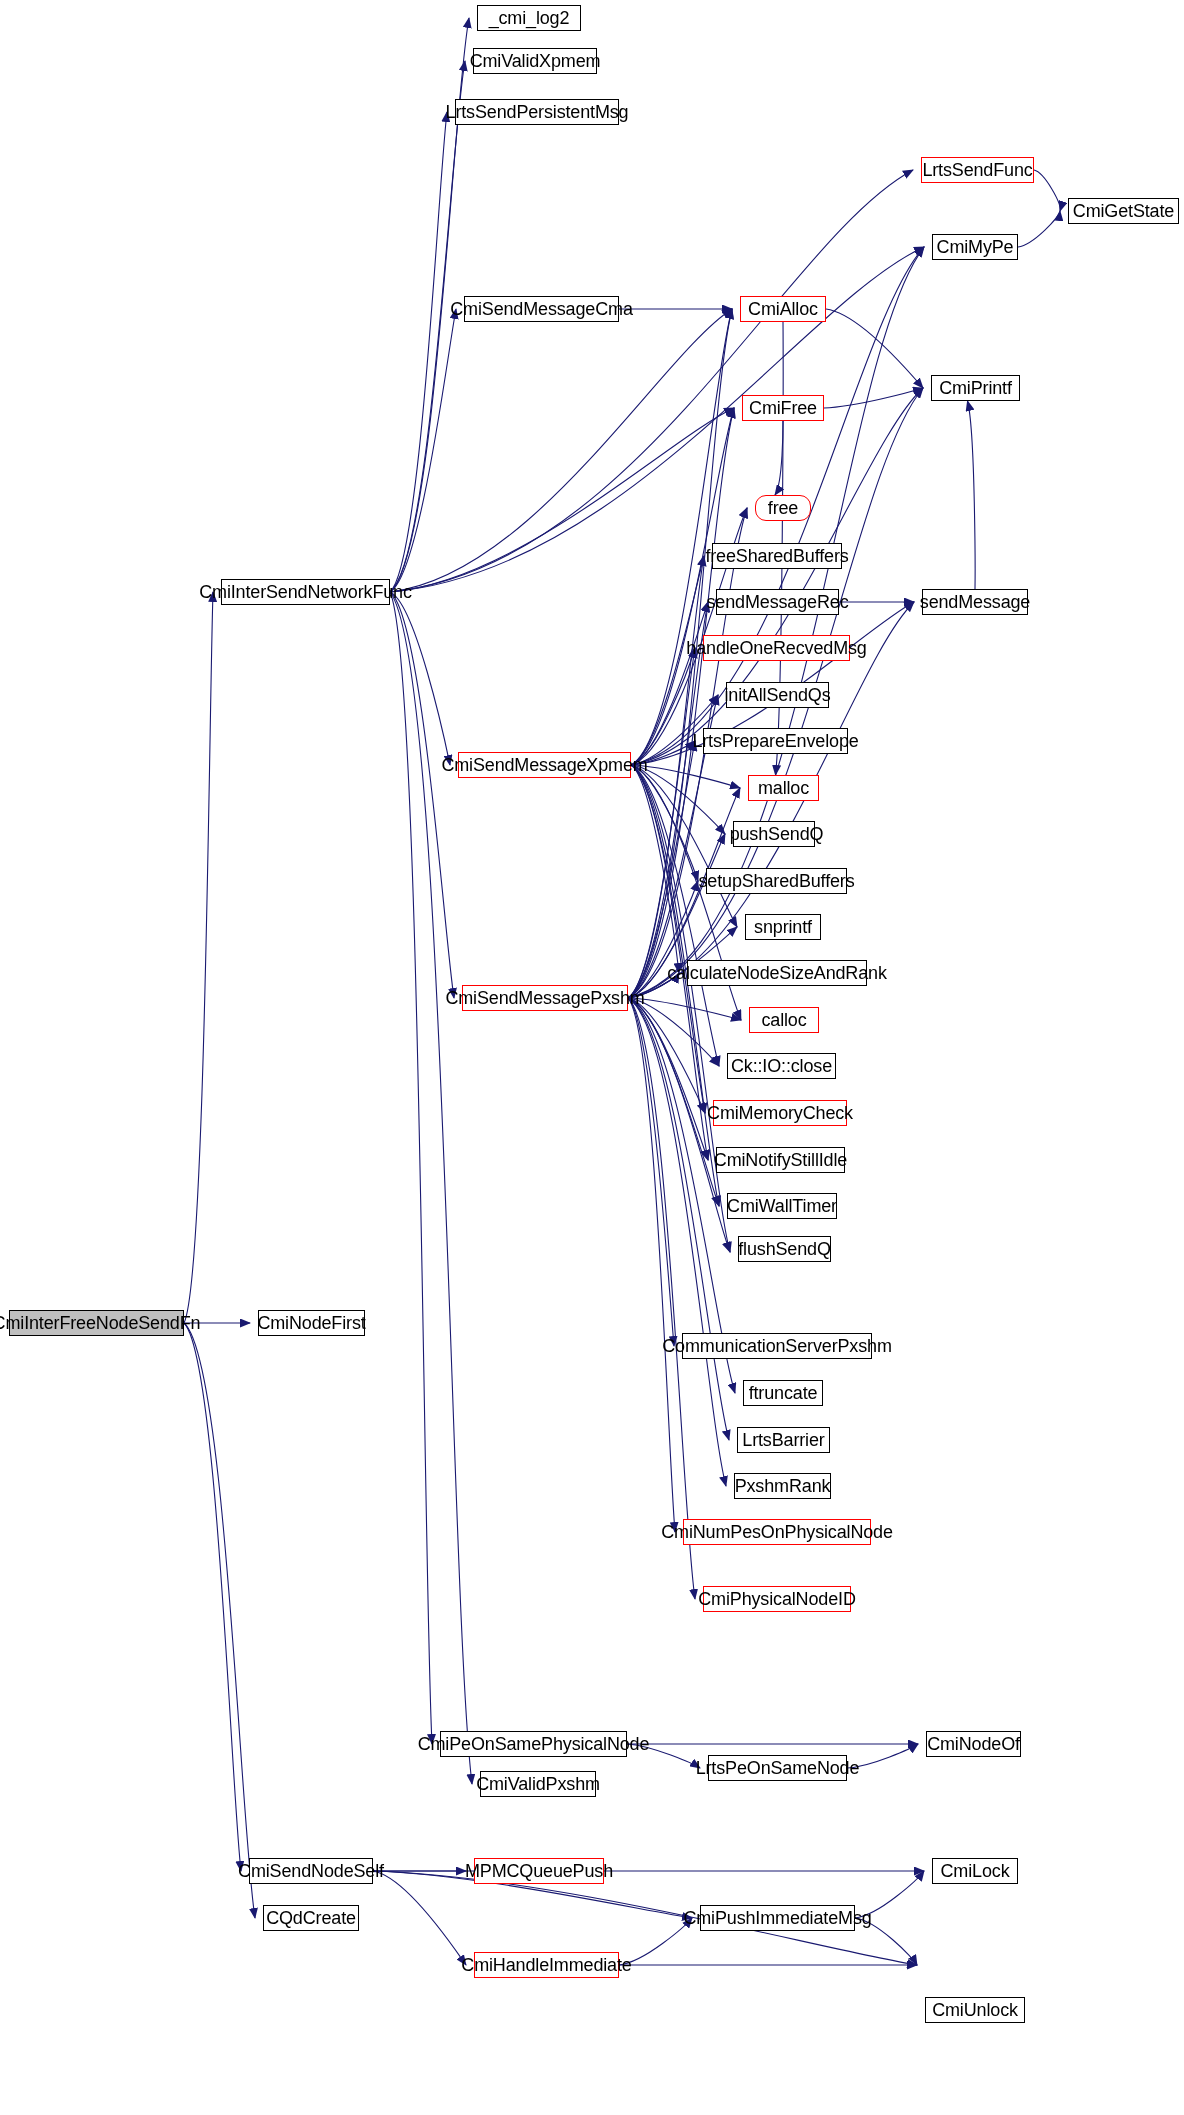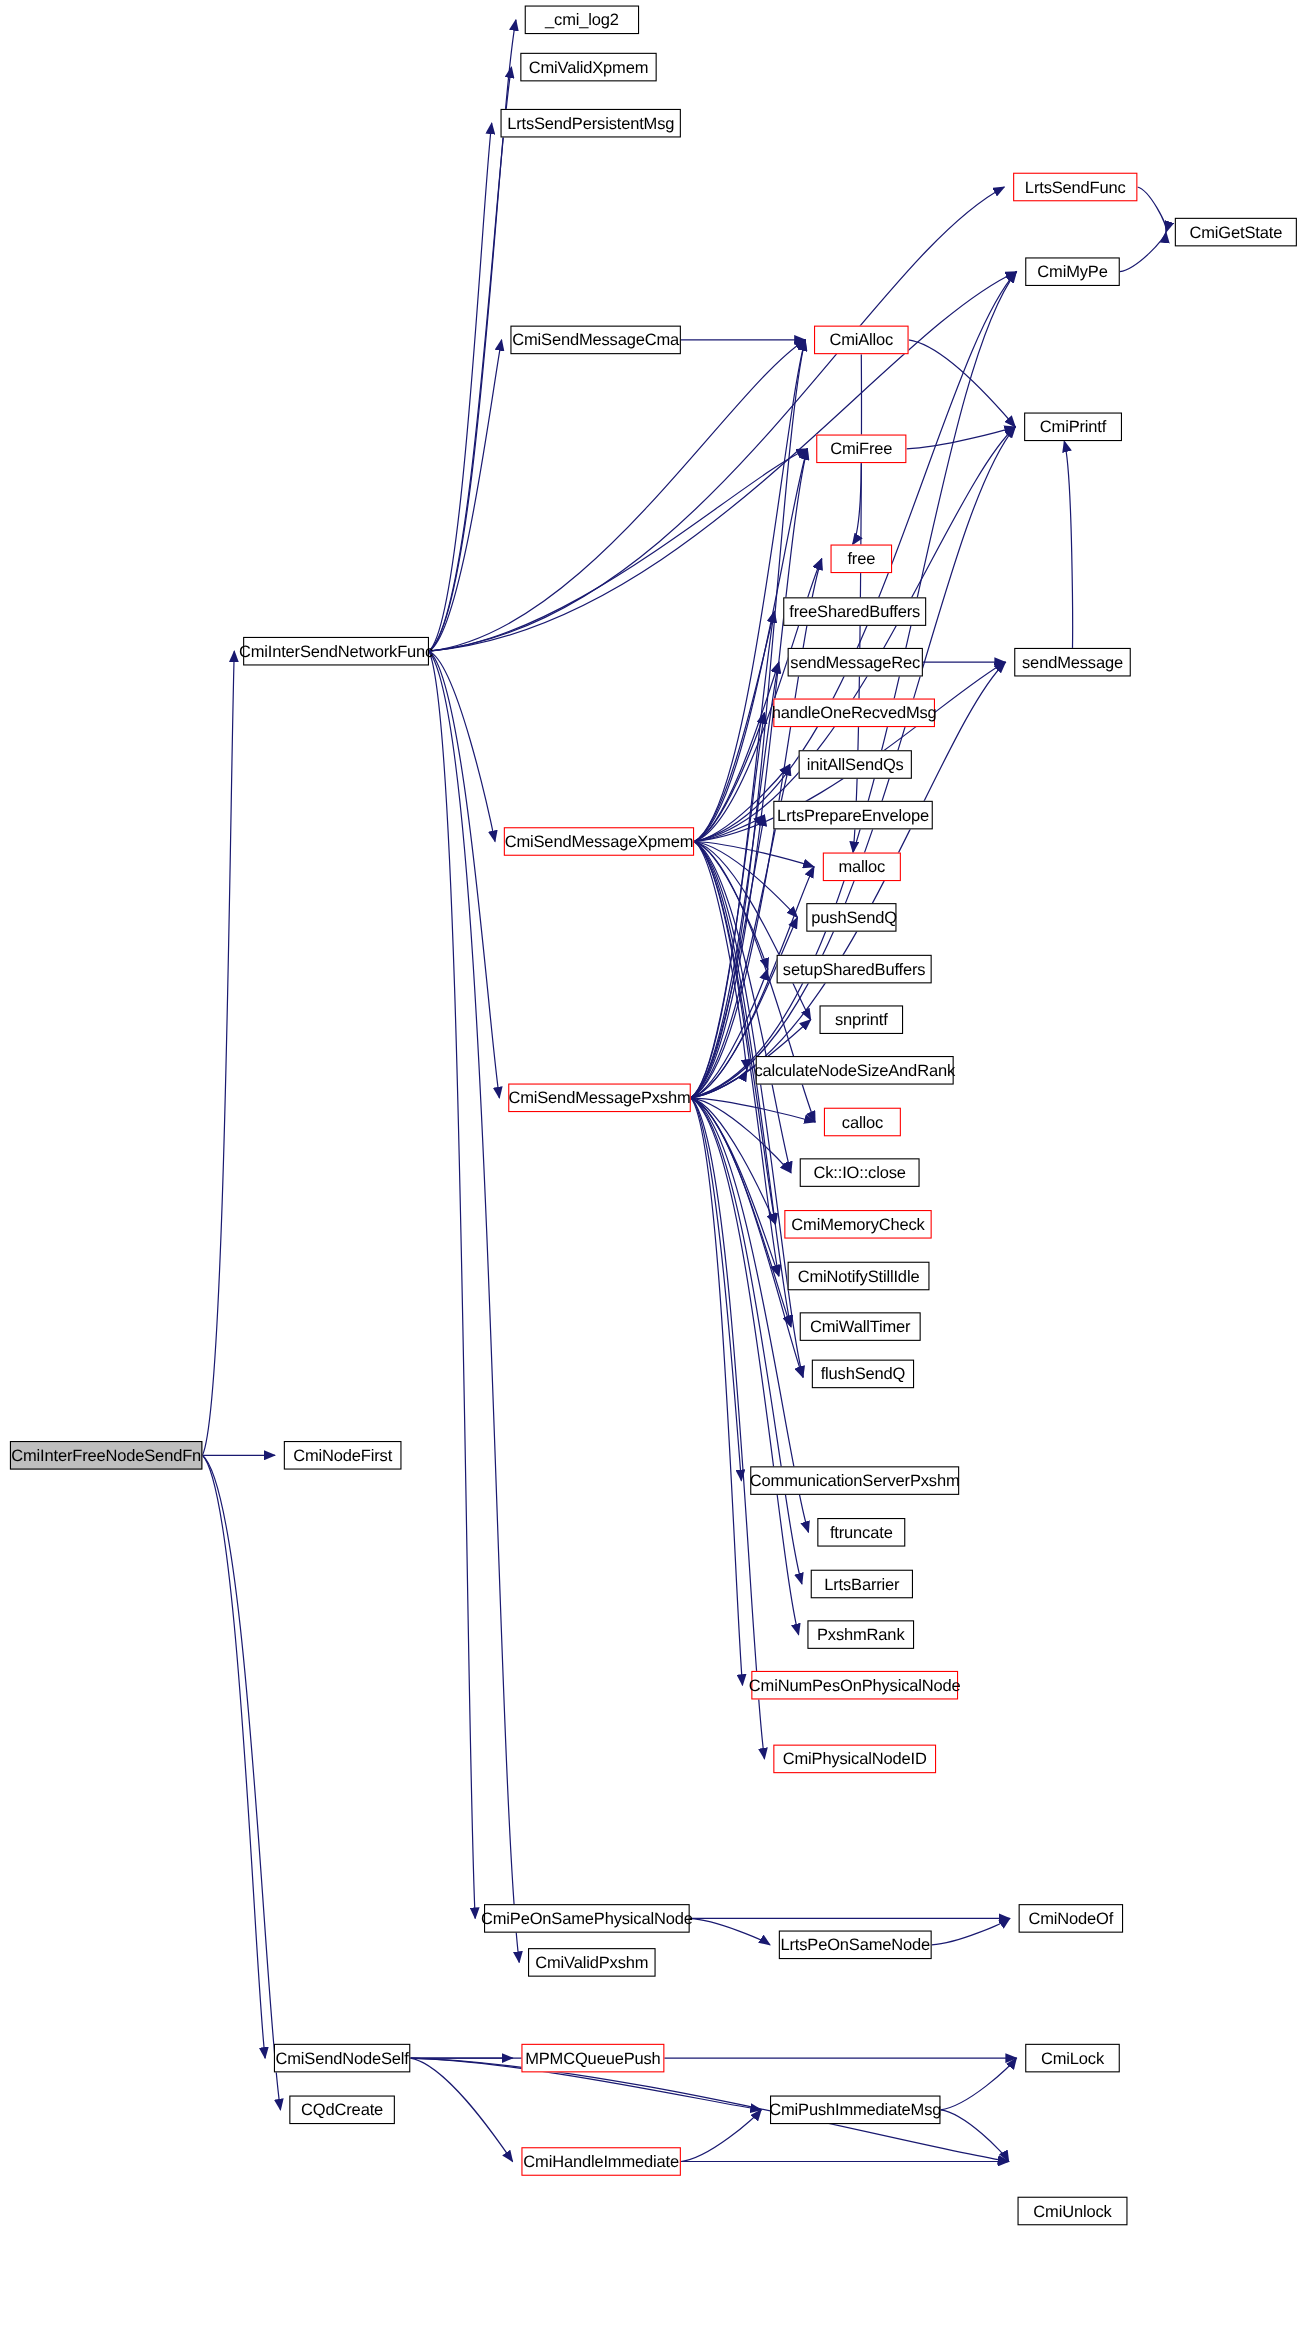--- a/index.html
+++ b/index.html
@@ -23,21 +23,21 @@
     width: 1184px;
     height: 2115px;
     pointer-events: none;
   }
   .node {
     position: absolute;
     box-sizing: border-box;
     border: 1px solid #000000;
     background: #ffffff;
     color: #000000;
-    font-size: 15px;
+    font-size: 18px;
     line-height: 1;
     display: flex;
     align-items: center;
     justify-content: center;
     white-space: nowrap;
     padding: 0 7px;
     height: 26px;
     letter-spacing: -0.15px;
     z-index: 5;
   }
@@ -153,21 +153,21 @@
       <div class="node" style="left: 477px; top: 5px; width: 104px;">_cmi_log2</div>
       <div class="node" style="left: 473px; top: 48px; width: 124px;">CmiValidXpmem</div>
       <div class="node" style="left: 455px; top: 99px; width: 164px;">LrtsSendPersistentMsg</div>
       <div class="node red" style="left: 921px; top: 157px; width: 113px;">LrtsSendFunc</div>
       <div class="node" style="left: 1068px; top: 198px; width: 111px;">CmiGetState</div>
       <div class="node" style="left: 932px; top: 234px; width: 86px;">CmiMyPe</div>
       <div class="node" style="left: 464px; top: 296px; width: 155px;">CmiSendMessageCma</div>
       <div class="node red" style="left: 740px; top: 296px; width: 86px;">CmiAlloc</div>
       <div class="node" style="left: 931px; top: 375px; width: 89px;">CmiPrintf</div>
       <div class="node red" style="left: 742px; top: 395px; width: 82px;">CmiFree</div>
-      <div class="node red" style="left: 755px; top: 495px; width: 56px;">free</div>
+      <div class="node red" style="left: 755px; top: 495px; width: 56px; border-radius: 11px;">free</div>
       <div class="node" style="left: 712px; top: 543px; width: 130px;">freeSharedBuffers</div>
       <div class="node" style="left: 716px; top: 589px; width: 123px;">sendMessageRec</div>
       <div class="node" style="left: 922px; top: 589px; width: 106px;">sendMessage</div>
       <div class="node red" style="left: 703px; top: 635px; width: 147px;">handleOneRecvedMsg</div>
       <div class="node" style="left: 726px; top: 682px; width: 103px;">initAllSendQs</div>
       <div class="node" style="left: 703px; top: 728px; width: 145px;">LrtsPrepareEnvelope</div>
       <div class="node red" style="left: 458px; top: 752px; width: 173px;">CmiSendMessageXpmem</div>
       <div class="node red" style="left: 748px; top: 775px; width: 71px;">malloc</div>
       <div class="node" style="left: 733px; top: 821px; width: 82px; padding-left: 12px;">pushSendQ</div>
       <div class="node" style="left: 706px; top: 868px; width: 141px;">setupSharedBuffers</div>

